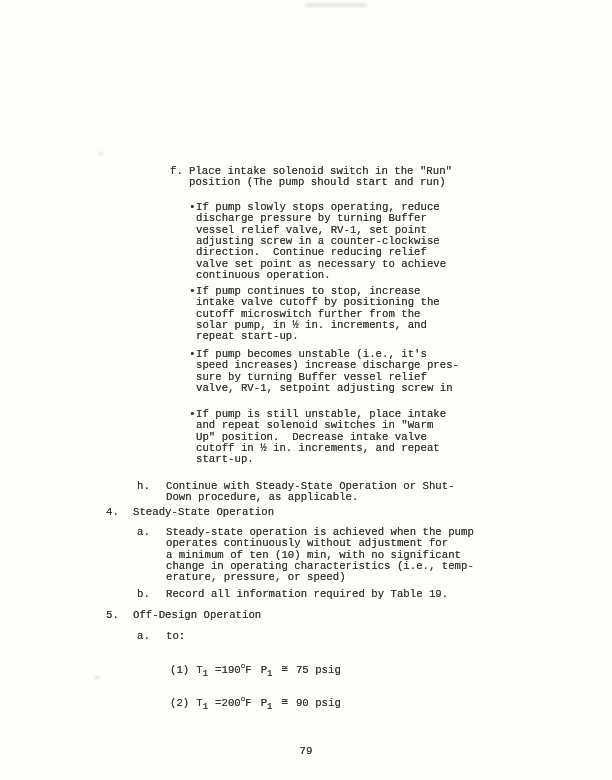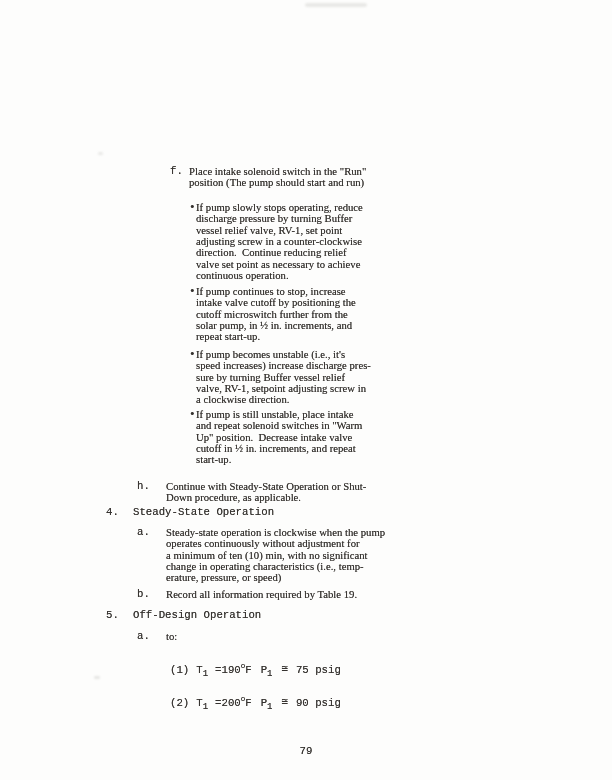--- a/index.html
+++ b/index.html
@@ -11,21 +11,21 @@
     background: #fdfdfc;
     font-family: "Liberation Mono", "DejaVu Sans Mono", monospace;
     font-size: 10.7px;
     line-height: 11.35px;
     color: #35322f;
     overflow: hidden;
     text-shadow: 0 0 0.6px rgba(55,52,48,0.75);
   }
   .blk { position: absolute; left: 0; width: 612px; }
   .lbl, .txt { position: absolute; top: 0; white-space: pre; }
-  .txt div { white-space: pre; font-family: Liberation Serif, serif; }
+  .txt div { white-space: pre; }
 
   
   .col-num  { left: 106px; }   
   .col-ttl  { left: 133px; }   
   .col-lbl  { left: 137px; }   
   .col-txt  { left: 166px; }   
   .col-flbl { left: 170px; }   
   .col-ftxt { left: 189px; }   
   .col-bul  { left: 189px; }   
   .col-btxt { left: 196px; }   
@@ -84,41 +84,41 @@
     <div class="txt col-btxt"><div>If pump slowly stops operating, reduce</div><div>discharge pressure by turning Buffer</div><div>vessel relief valve, RV-1, set point</div><div>adjusting screw in a counter-clockwise</div><div>direction.  Continue reducing relief</div><div>valve set point as necessary to achieve</div><div>continuous operation.</div></div>
   </div>
 
   <div class="blk blk-b2">
     <span class="lbl col-bul bullet">•</span>
     <div class="txt col-btxt"><div>If pump continues to stop, increase</div><div>intake valve cutoff by positioning the</div><div>cutoff microswitch further from the</div><div>solar pump, in ½ in. increments, and</div><div>repeat start-up.</div></div>
   </div>
 
   <div class="blk blk-b3">
     <span class="lbl col-bul bullet">•</span>
-    <div class="txt col-btxt"><div>If pump becomes unstable (i.e., it's</div><div>speed increases) increase discharge pres-</div><div>sure by turning Buffer vessel relief</div><div>valve, RV-1, setpoint adjusting screw in</div><div>a clockwise direction.</div></div>
+    <div class="txt col-btxt"><div>If pump becomes unstable (i.e., it's</div><div>speed increases) increase discharge pres-</div><div>sure by turning Buffer vessel relief</div><div>valve, RV-1, setpoint adjusting screw in</div></div>
   </div>
 
   <div class="blk blk-b4">
     <span class="lbl col-bul bullet">•</span>
     <div class="txt col-btxt"><div>If pump is still unstable, place intake</div><div>and repeat solenoid switches in "Warm</div><div>Up" position.  Decrease intake valve</div><div>cutoff in ½ in. increments, and repeat</div><div>start-up.</div></div>
   </div>
 
   <div class="blk blk-h">
     <span class="lbl col-lbl">h.</span>
     <div class="txt col-txt"><div>Continue with Steady-State Operation or Shut-</div><div>Down procedure, as applicable.</div></div>
   </div>
 
   <div class="blk blk-s4">
     <span class="lbl col-num">4.</span>
     <span class="lbl col-ttl">Steady-State Operation</span>
   </div>
 
   <div class="blk blk-s4a">
     <span class="lbl col-lbl">a.</span>
-    <div class="txt col-txt"><div>Steady-state operation is clockwise when the pump</div><div>operates continuously without adjustment for</div><div>a minimum of ten (10) min, with no significant</div><div>change in operating characteristics (i.e., temp-</div><div>erature, pressure, or speed)</div></div>
+    <div class="txt col-txt"><div>Steady-state operation is achieved when the pump</div><div>operates continuously without adjustment for</div><div>a minimum of ten (10) min, with no significant</div><div>change in operating characteristics (i.e., temp-</div><div>erature, pressure, or speed)</div></div>
   </div>
 
   <div class="blk blk-s4b">
     <span class="lbl col-lbl">b.</span>
     <div class="txt col-txt"><div>Record all information required by Table 19.</div></div>
   </div>
 
   <div class="blk blk-s5">
     <span class="lbl col-num">5.</span>
     <span class="lbl col-ttl">Off-Design Operation</span>

